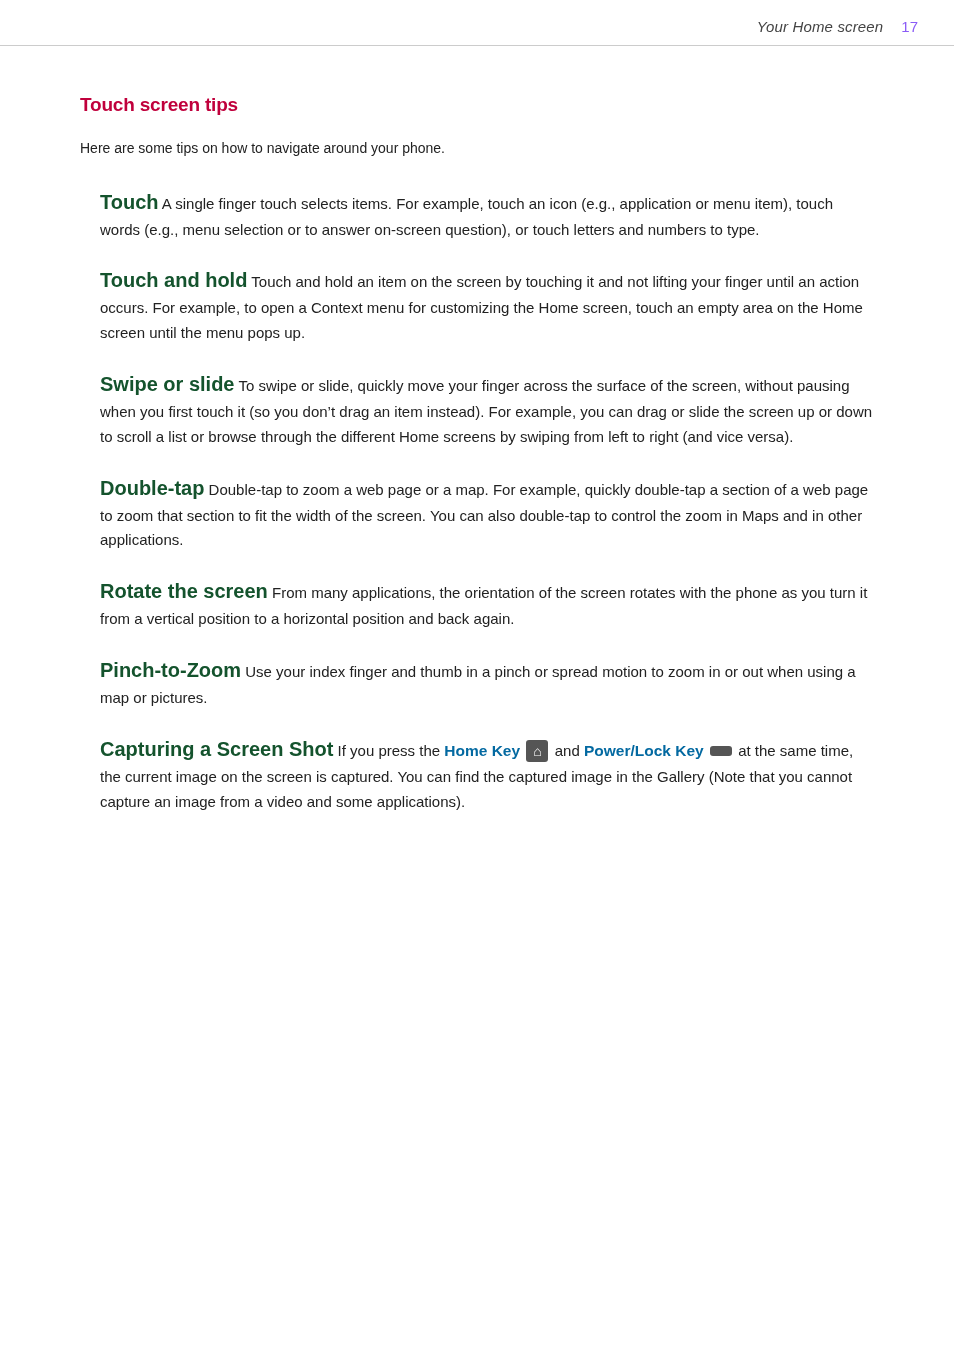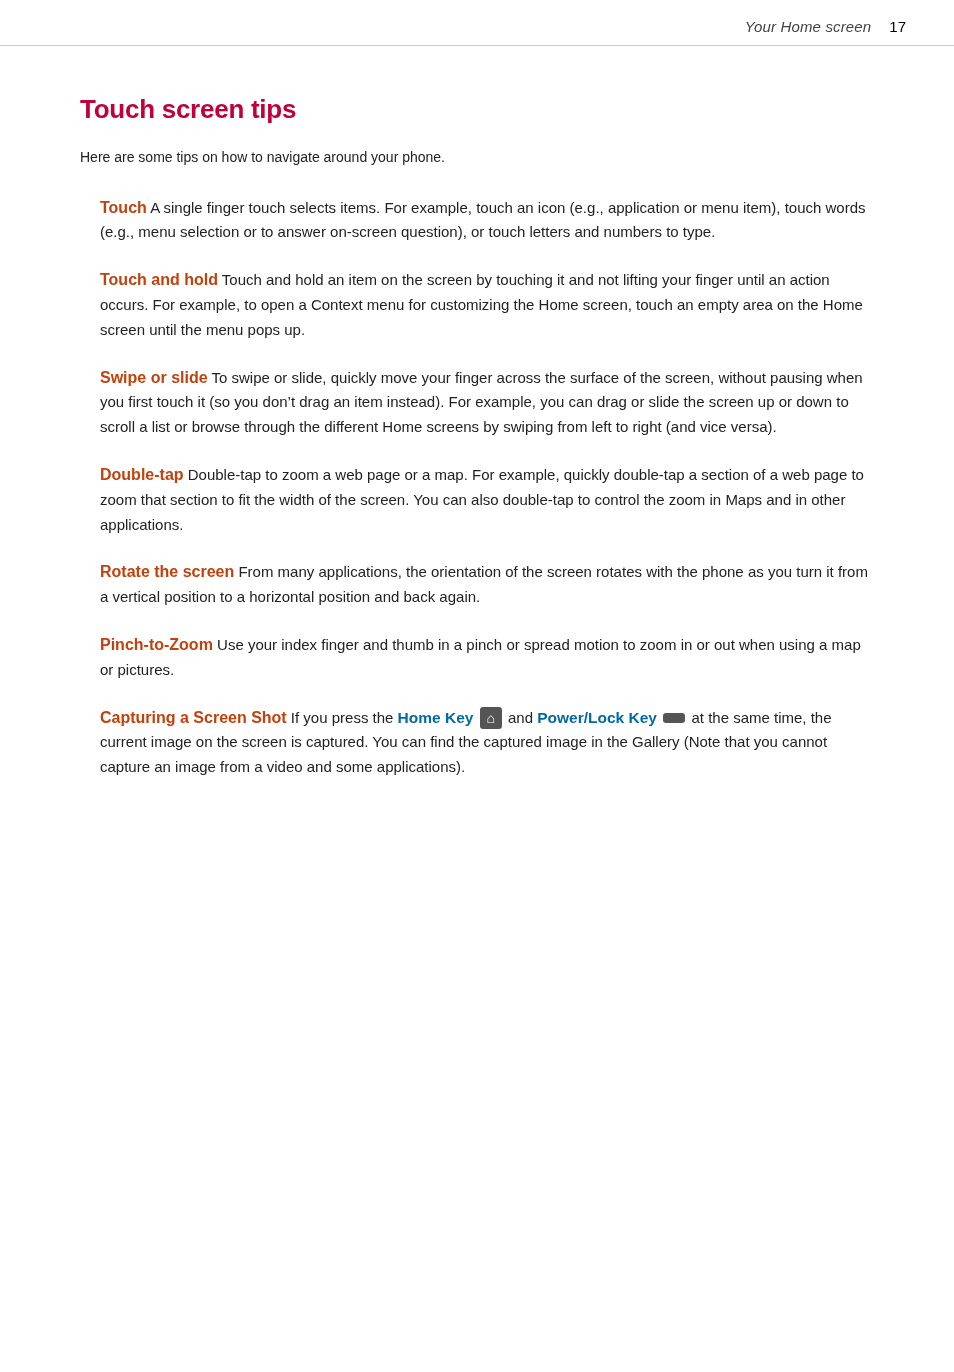--- a/index.html
+++ b/index.html
@@ -14,44 +14,44 @@
       background: #ffffff;
       font-family: 'Arial', sans-serif;
       color: #1a1a1a;
       position: relative;
     }
 
     .page-header {
       display: flex;
       justify-content: flex-end;
       align-items: flex-start;
-      padding: 18px 48px 10px 48px;
+      padding: 18px 36px 10px 48px;
       border-bottom: 1.5px solid #cccccc;
     }
 
     .header-text {
       font-size: 15px;
       color: #444444;
       font-style: italic;
       letter-spacing: 0.01em;
     }
 
     .header-page-num {
       font-size: 15px;
-      color: #000000;
+      color: #8b5cf6;
       margin-left: 18px;
       font-weight: normal;
     }
 
     .main-content {
       padding: 48px 80px 60px 80px;
     }
 
     .section-title {
-      font-size: 26px;
+      font-size: 19px;
       font-weight: bold;
       color: #c0003c;
       margin-bottom: 22px;
       letter-spacing: -0.01em;
     }
 
     .intro-text {
       font-size: 14px;
       color: #222222;
       margin-bottom: 26px;
@@ -61,22 +61,22 @@
     .tip-block {
       margin-bottom: 22px;
       padding-left: 20px;
       line-height: 1.6;
       font-size: 15.5px;
       color: #222222;
     }
 
     .tip-label {
       font-weight: bold;
-      color: #c2410c;
-      font-size: 16px;
+      color: #14532d;
+      font-size: 20px;
     }
 
     .tip-text {
       color: #222222;
       font-size: 15px;
     }
 
     .inline-bold {
       font-weight: bold;
       color: #0369a1;

